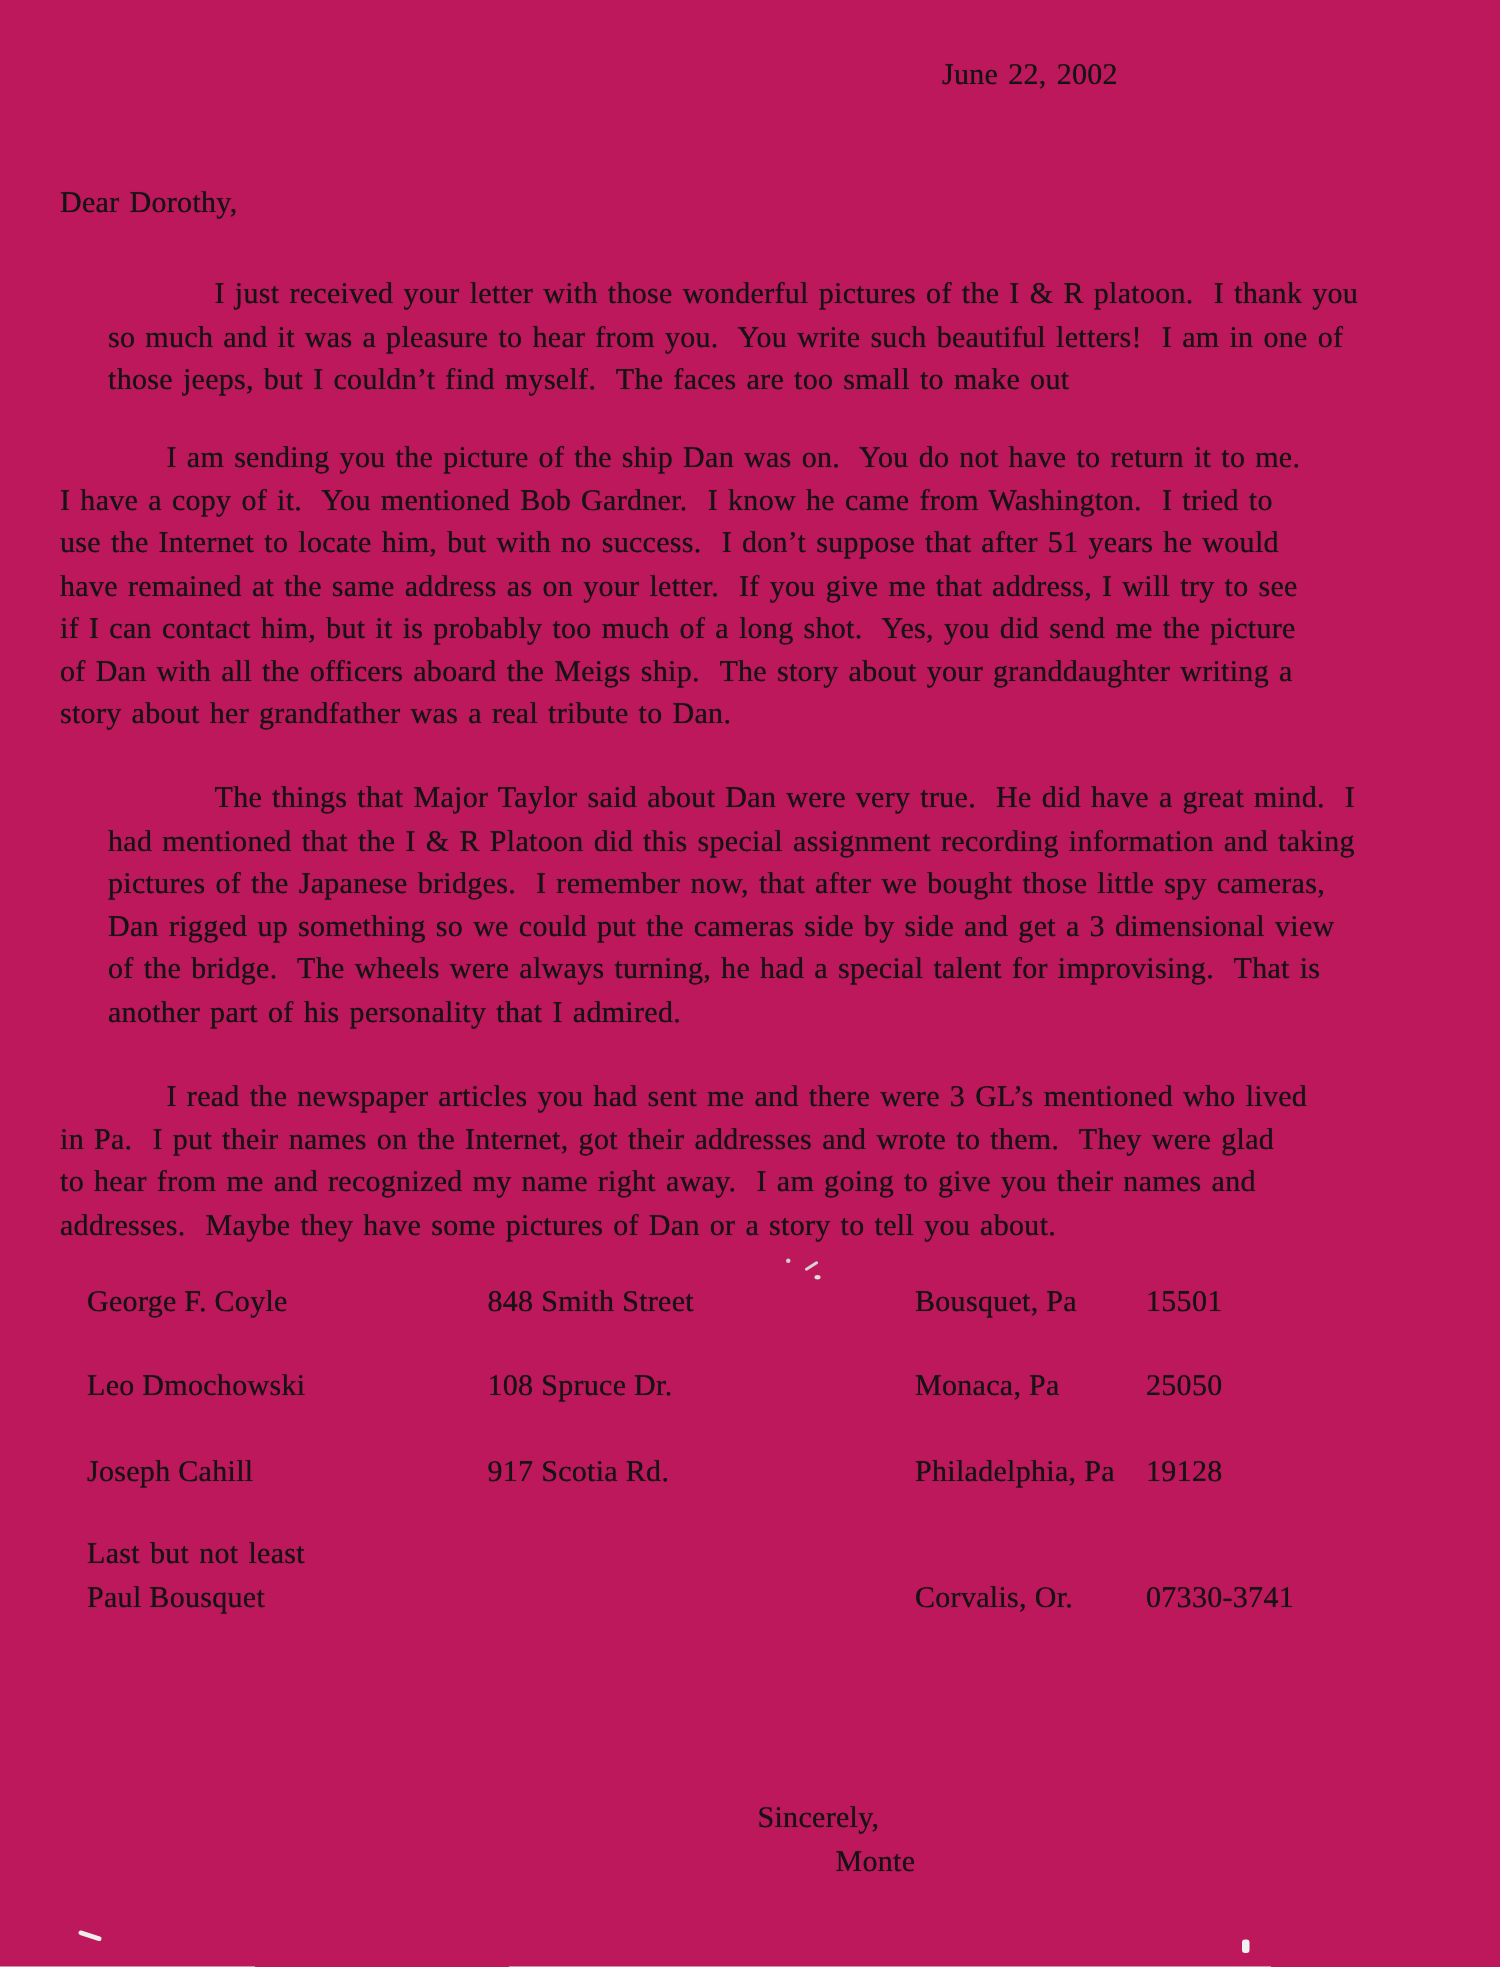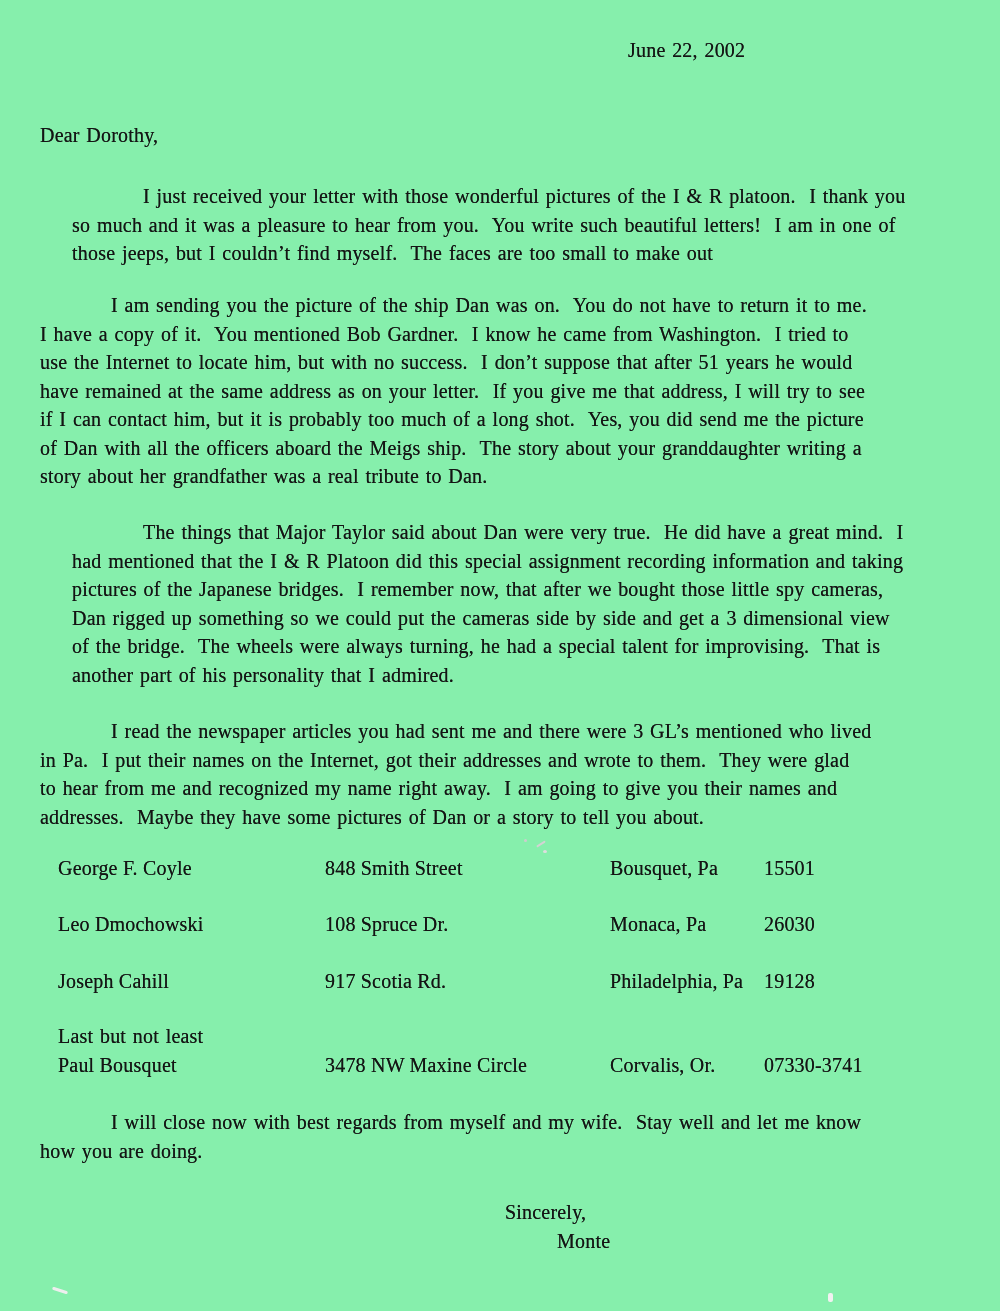--- a/index.html
+++ b/index.html
@@ -6,21 +6,21 @@
   html, body {
     margin: 0;
     padding: 0;
     background: #e8e8e8;
   }
   .page {
     position: relative;
     width: 1000px;
     height: 1311px;
     margin: 0 auto;
-    background: #86efac;
+    background: #be185d;
     overflow: hidden;
     font-family: "Liberation Serif", serif;
     color: #141414;
   }
   .txt {
     position: absolute;
     font-size: 20px;
     line-height: 28.5px;
     white-space: pre-wrap;
     letter-spacing: 0.2px;
@@ -117,43 +117,40 @@
       <span class="cell name">George F. Coyle</span>
       <span class="cell street">848 Smith Street</span>
       <span class="cell city">Bousquet, Pa</span>
       <span class="cell zip">15501</span>
     </div>
 
     <div class="contact-row row2">
       <span class="cell name">Leo Dmochowski</span>
       <span class="cell street">108 Spruce Dr.</span>
       <span class="cell city">Monaca, Pa</span>
-      <span class="cell zip">26030</span>
+      <span class="cell zip">25050</span>
     </div>
 
     <div class="contact-row row3">
       <span class="cell name">Joseph Cahill</span>
       <span class="cell street">917 Scotia Rd.</span>
       <span class="cell city">Philadelphia, Pa</span>
       <span class="cell zip">19128</span>
     </div>
 
     <div class="txt note-line">Last but not least</div>
 
     <div class="contact-row row4">
       <span class="cell name">Paul Bousquet</span>
-      <span class="cell street">3478 NW Maxine Circle</span>
       <span class="cell city">Corvalis, Or.</span>
       <span class="cell zip">07330-3741</span>
     </div>
 
   </div>
 
-  <div class="txt para closing">I will close now with best regards from myself and my wife.  Stay well and let me know
-how you are doing.</div>
 
   <div class="txt signoff">Sincerely,</div>
 
   <div class="txt signature">Monte</div>
 
   <div class="artifact smudge-a"></div>
   <div class="artifact smudge-b"></div>
   <div class="artifact smudge-c"></div>
   <div class="artifact smudge-d"></div>
   <div class="artifact smudge-e"></div>

